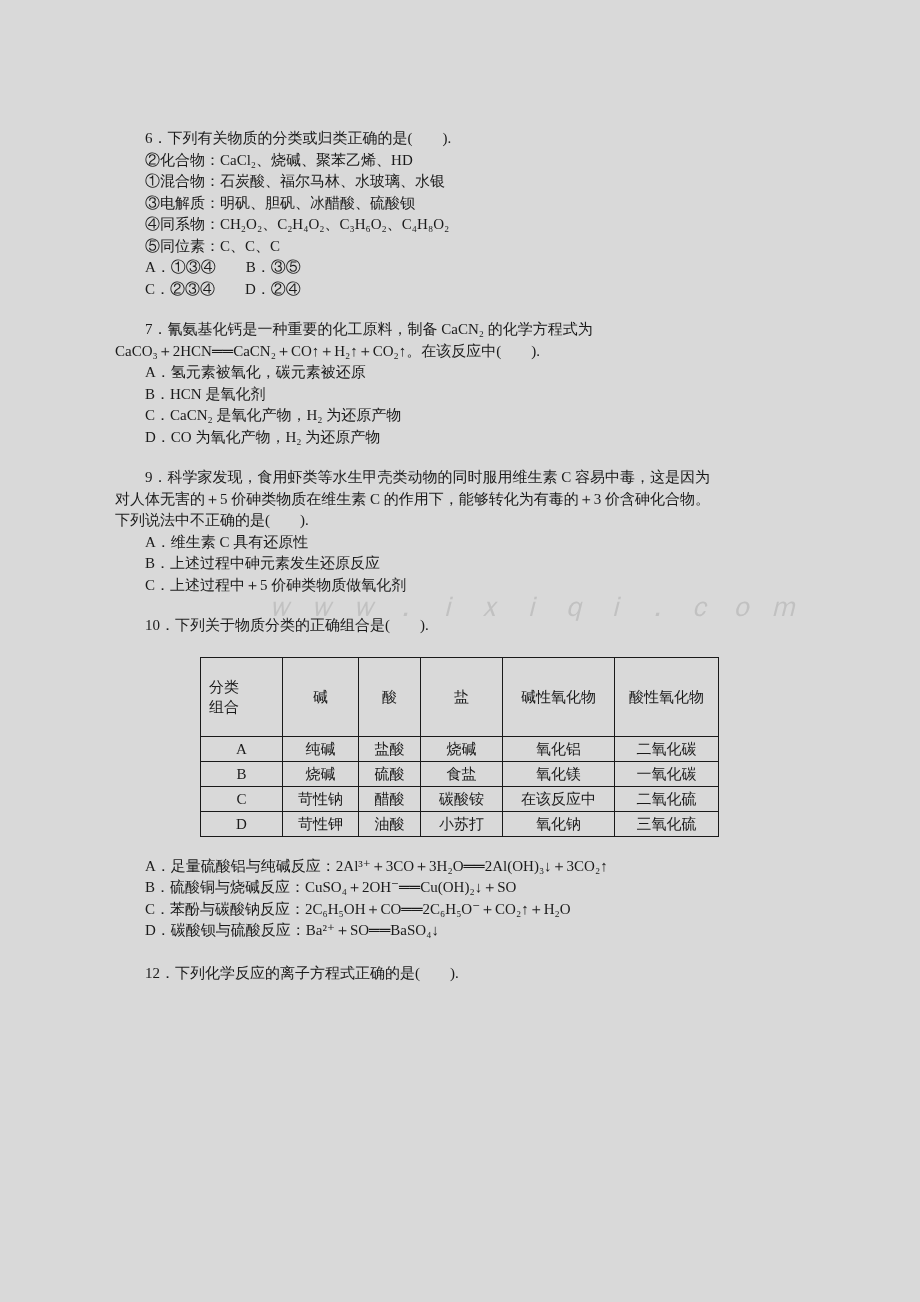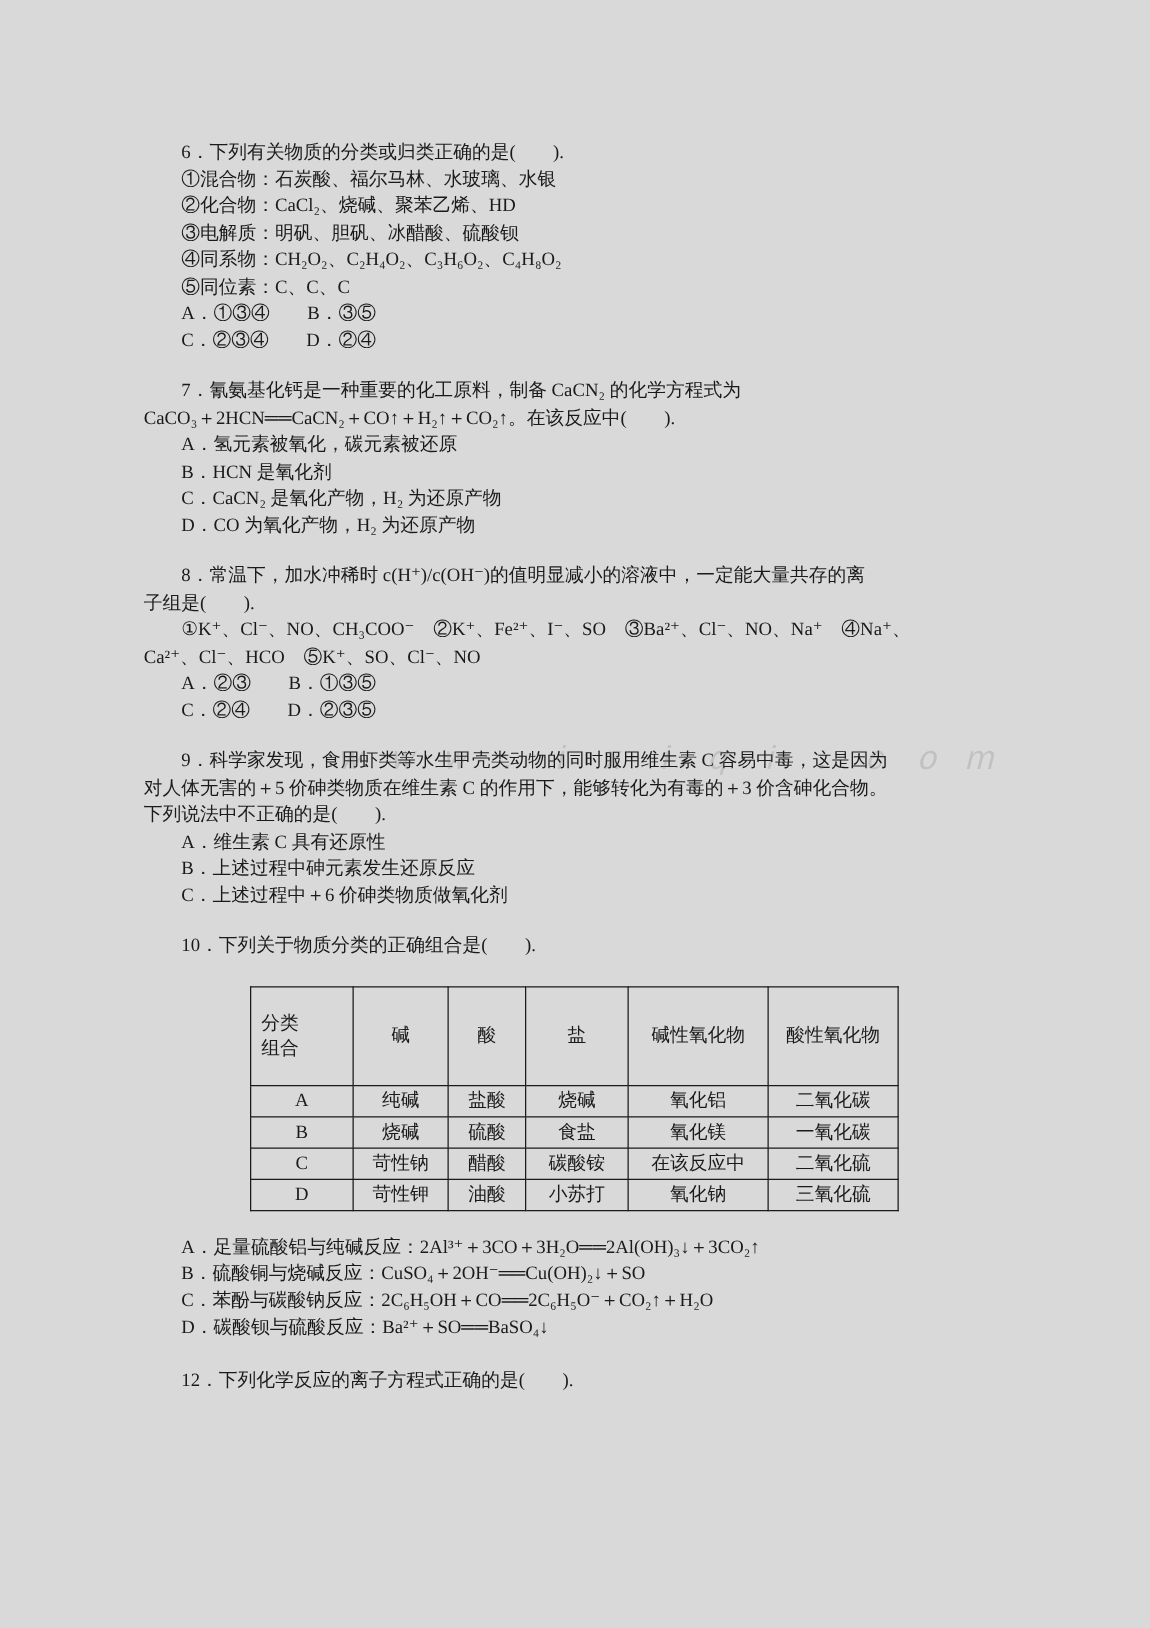--- a/index.html
+++ b/index.html
@@ -26,21 +26,21 @@
   .line {
     white-space: pre;
   }
   .indent {
     text-indent: 2em;
   }
   .question {
     margin-top: 19px;
   }
   .question.first {
-    margin-top: 0;
+    margin-top: 16px;
   }
   .question.gap-large {
     margin-top: 21px;
   }
   table.qtable {
     border-collapse: collapse;
     margin: 20px 15px 0 85px;
     table-layout: fixed;
   }
   table.qtable th,
@@ -74,54 +74,46 @@
 </style>
 </head>
 <body>
 
 <div class="paper">
 
   <div class="watermark">ｗｗｗ．ｉｘｉｑｉ．ｃｏｍ</div>
 
   <section class="question first">
     <div class="line indent">6．下列有关物质的分类或归类正确的是(　　).</div>
+    <div class="line indent">②化合物：CaCl₂、烧碱、聚苯乙烯、HD</div>
     <div class="line indent">①混合物：石炭酸、福尔马林、水玻璃、水银</div>
-    <div class="line indent">②化合物：CaCl₂、烧碱、聚苯乙烯、HD</div>
     <div class="line indent">③电解质：明矾、胆矾、冰醋酸、硫酸钡</div>
     <div class="line indent">④同系物：CH₂O₂、C₂H₄O₂、C₃H₆O₂、C₄H₈O₂</div>
     <div class="line indent">⑤同位素：C、C、C</div>
     <div class="line indent">A．①③④　　B．③⑤</div>
     <div class="line indent">C．②③④　　D．②④</div>
   </section>
 
   <section class="question">
     <div class="line indent">7．氰氨基化钙是一种重要的化工原料，制备 CaCN₂ 的化学方程式为</div>
     <div class="line">CaCO₃＋2HCN══CaCN₂＋CO↑＋H₂↑＋CO₂↑。在该反应中(　　).</div>
     <div class="line indent">A．氢元素被氧化，碳元素被还原</div>
     <div class="line indent">B．HCN 是氧化剂</div>
     <div class="line indent">C．CaCN₂ 是氧化产物，H₂ 为还原产物</div>
     <div class="line indent">D．CO 为氧化产物，H₂ 为还原产物</div>
   </section>
 
-  <section class="question">
-    <div class="line indent">8．常温下，加水冲稀时 c(H⁺)/c(OH⁻)的值明显减小的溶液中，一定能大量共存的离</div>
-    <div class="line">子组是(　　).</div>
-    <div class="line indent">①K⁺、Cl⁻、NO、CH₃COO⁻　②K⁺、Fe²⁺、I⁻、SO　③Ba²⁺、Cl⁻、NO、Na⁺　④Na⁺、</div>
-    <div class="line">Ca²⁺、Cl⁻、HCO　⑤K⁺、SO、Cl⁻、NO</div>
-    <div class="line indent">A．②③　　B．①③⑤</div>
-    <div class="line indent">C．②④　　D．②③⑤</div>
-  </section>
 
   <section class="question">
     <div class="line indent">9．科学家发现，食用虾类等水生甲壳类动物的同时服用维生素 C 容易中毒，这是因为</div>
     <div class="line">对人体无害的＋5 价砷类物质在维生素 C 的作用下，能够转化为有毒的＋3 价含砷化合物。</div>
     <div class="line">下列说法中不正确的是(　　).</div>
     <div class="line indent">A．维生素 C 具有还原性</div>
     <div class="line indent">B．上述过程中砷元素发生还原反应</div>
-    <div class="line indent">C．上述过程中＋6 价砷类物质做氧化剂</div>
+    <div class="line indent">C．上述过程中＋5 价砷类物质做氧化剂</div>
   </section>
 
   <section class="question">
     <div class="line indent">10．下列关于物质分类的正确组合是(　　).</div>
 
     <table class="qtable">
       <colgroup>
         <col style="width:82px">
           <col style="width:76px">
           <col style="width:62px">

